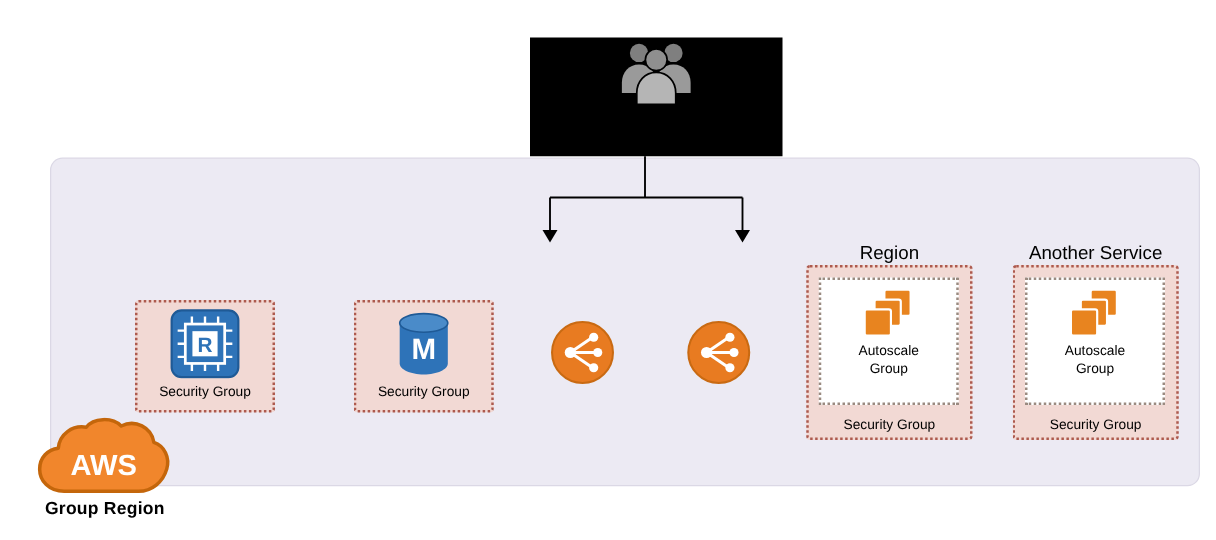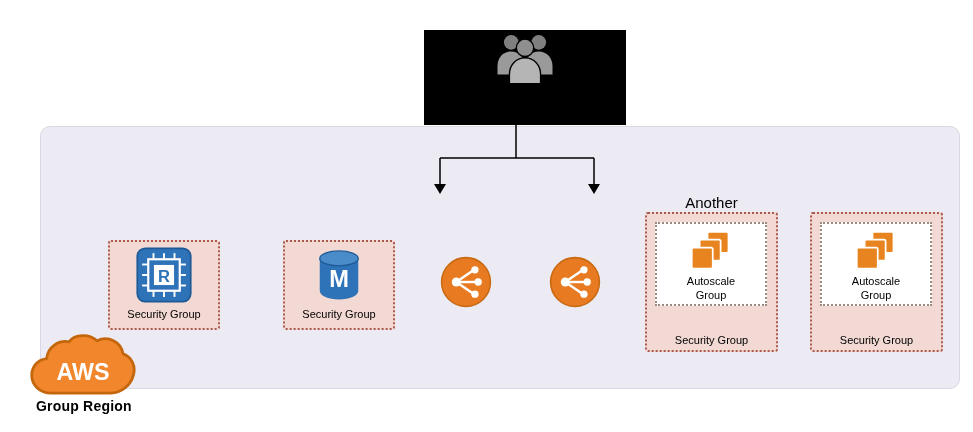--- a/index.html
+++ b/index.html
@@ -23,21 +23,21 @@
   .sg-box svg{margin-top:5px;}
   .sg-label{font-size:11px;margin-top:5px;white-space:nowrap;}
 
   .lb{width:52px;height:52px;}
   #lb1{left:440px;top:256px;}
   #lb2{left:549px;top:256px;}
 
   .svc-title{top:194px;width:133px;text-align:center;font-size:15px;white-space:nowrap;}
   .svc-box{top:212px;width:133px;height:140px;background:#F2D9D4;border:2px dotted #AD5A4E;
            border-radius:3px;box-sizing:border-box;}
-  .as-box{position:absolute;left:8px;top:8px;width:112px;height:84px;background:#fff;
+  .as-box{position:absolute;left:8px;top:8px;width:112px;height:102px;background:#fff;
           border:2px dotted #9A8A80;display:flex;flex-direction:column;align-items:center;
           padding-top:6px;box-sizing:border-box;}
   .as-label{font-size:11px;text-align:center;width:68px;line-height:1.25;margin-top:3px;}
   .svc-sg-label{position:absolute;bottom:4px;left:0;width:100%;text-align:center;font-size:11px;}
   #svc1-title,#svc1-box{left:645px;}
   #svc2-title,#svc2-box{left:810px;}
 
   #cloud{left:28px;top:334px;width:110px;height:64px;}
   #region-label{left:36px;top:398px;font-size:14px;font-weight:bold;letter-spacing:.2px;}
 </style>
@@ -120,33 +120,34 @@
       <line x1="20" y1="32" x2="42" y2="17"></line>
       <line x1="20" y1="32" x2="46" y2="32"></line>
       <line x1="20" y1="32" x2="42" y2="47"></line>
     </g>
     <circle cx="20" cy="32" r="5.5" fill="#fff"></circle>
     <circle cx="43" cy="17" r="4.5" fill="#fff"></circle>
     <circle cx="47" cy="32" r="4.5" fill="#fff"></circle>
     <circle cx="43" cy="47" r="4.5" fill="#fff"></circle>
   </svg>
 
-  <div id="svc1-title" class="svc-title abs">Another</div>
+  <div id="svc1-title" class="svc-title abs">Region</div>
   <div id="svc1-box" class="svc-box abs">
     <div class="as-box">
       <svg width="42" height="42" viewBox="0 0 48 48">
         <rect x="20" y="2" width="24" height="24" rx="2" fill="#E8841F" stroke="#fff" stroke-width="2"></rect>
         <rect x="11" y="11" width="24" height="24" rx="2" fill="#E8841F" stroke="#fff" stroke-width="2"></rect>
         <rect x="2" y="20" width="24" height="24" rx="2" fill="#E8841F" stroke="#fff" stroke-width="2"></rect>
       </svg>
       <div class="as-label">Autoscale Group</div>
     </div>
     <div class="svc-sg-label">Security Group</div>
   </div>
 
+  <div id="svc2-title" class="svc-title abs">Another Service</div>
   <div id="svc2-box" class="svc-box abs">
     <div class="as-box">
       <svg width="42" height="42" viewBox="0 0 48 48">
         <rect x="20" y="2" width="24" height="24" rx="2" fill="#E8841F" stroke="#fff" stroke-width="2"></rect>
         <rect x="11" y="11" width="24" height="24" rx="2" fill="#E8841F" stroke="#fff" stroke-width="2"></rect>
         <rect x="2" y="20" width="24" height="24" rx="2" fill="#E8841F" stroke="#fff" stroke-width="2"></rect>
       </svg>
       <div class="as-label">Autoscale Group</div>
     </div>
     <div class="svc-sg-label">Security Group</div>

